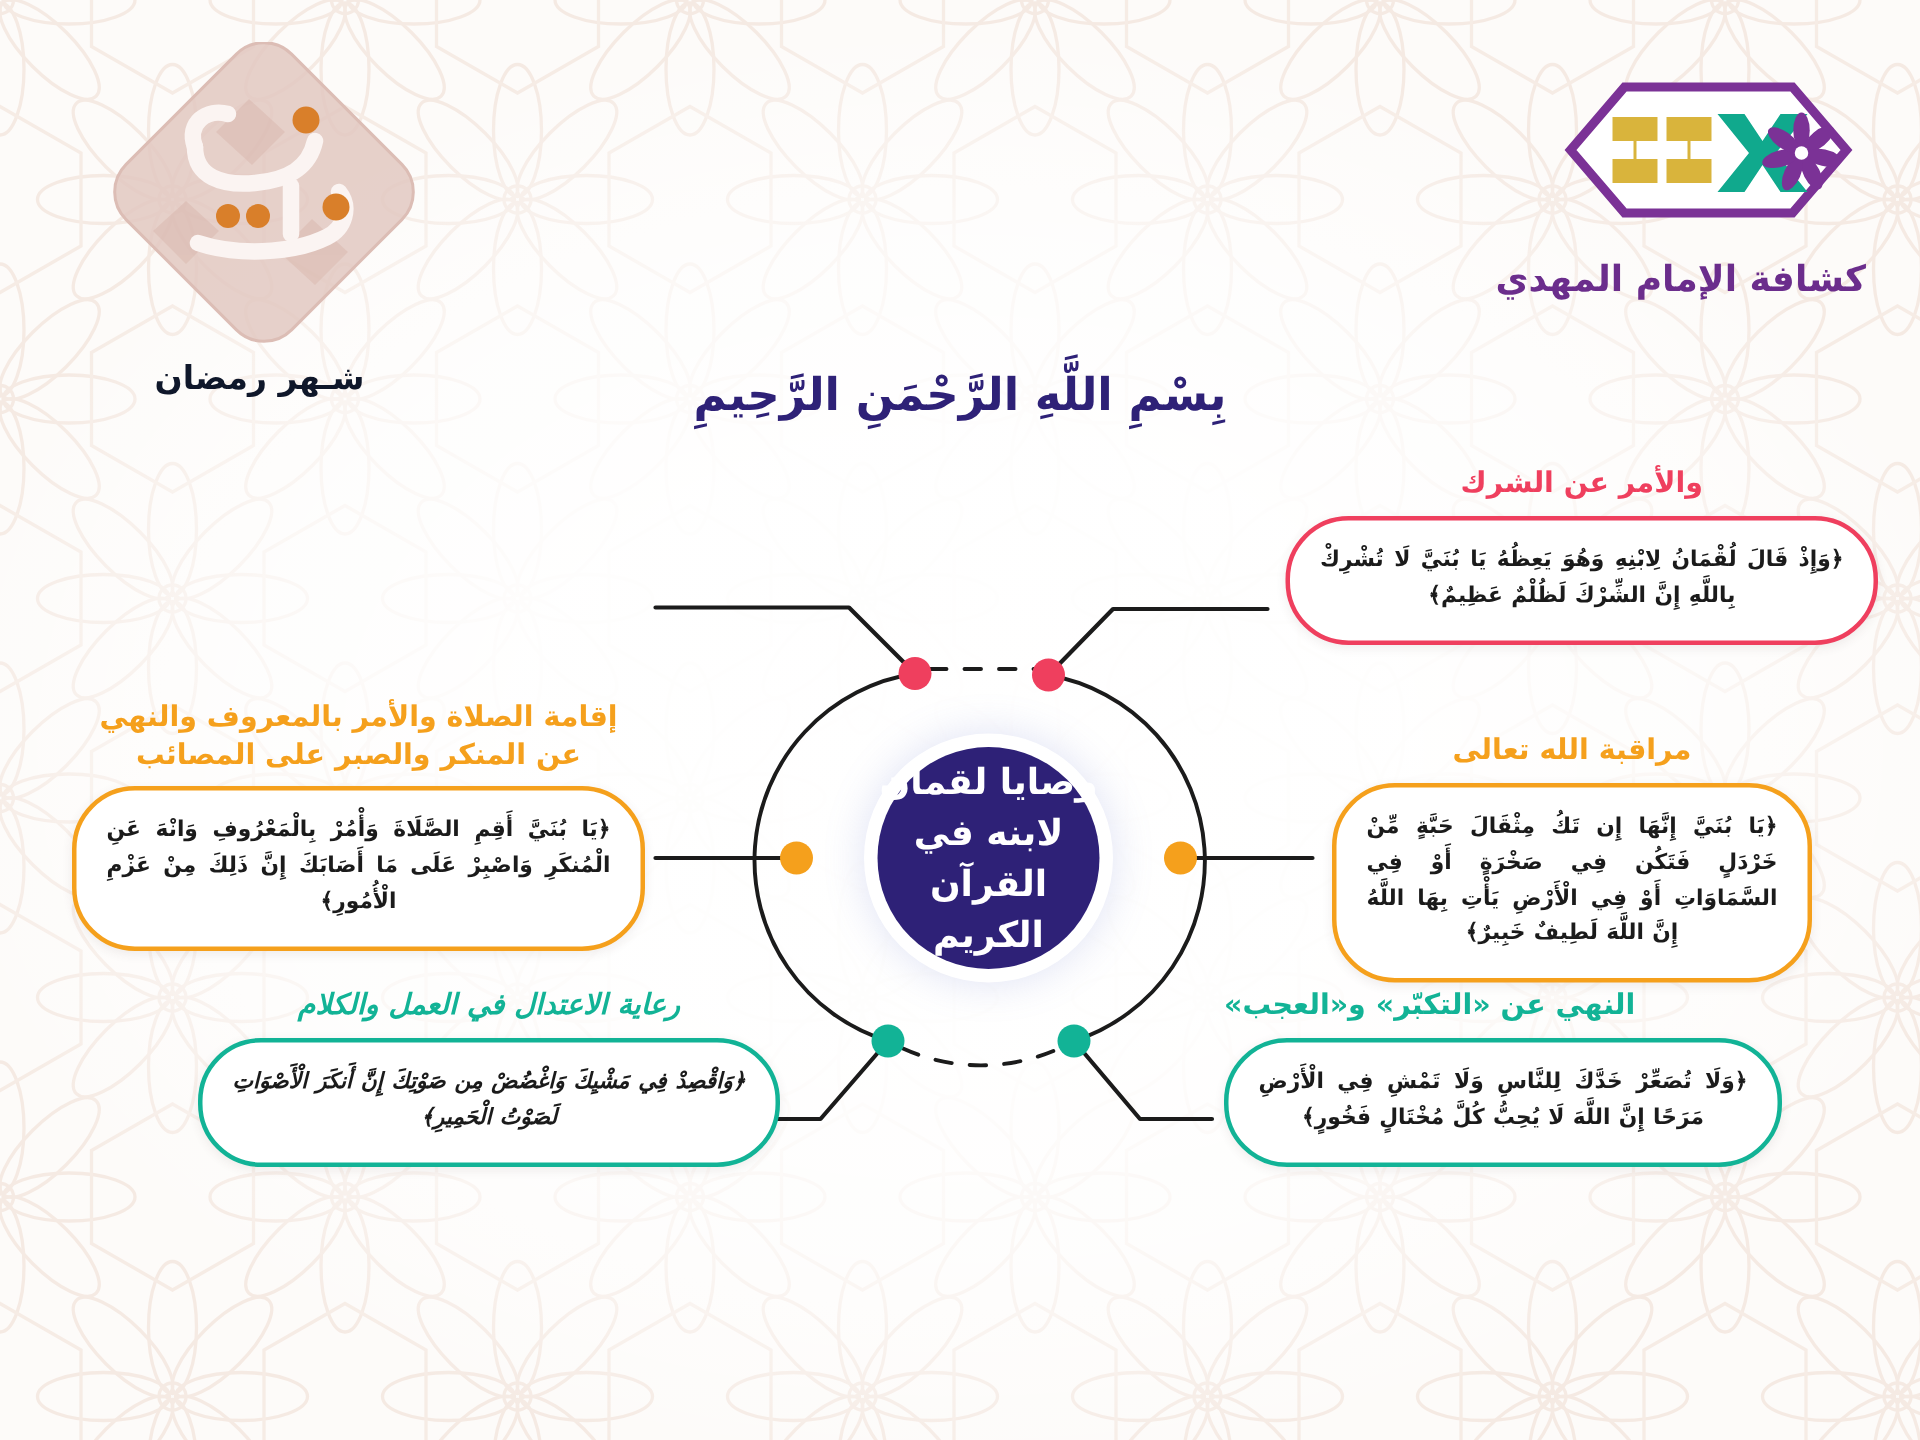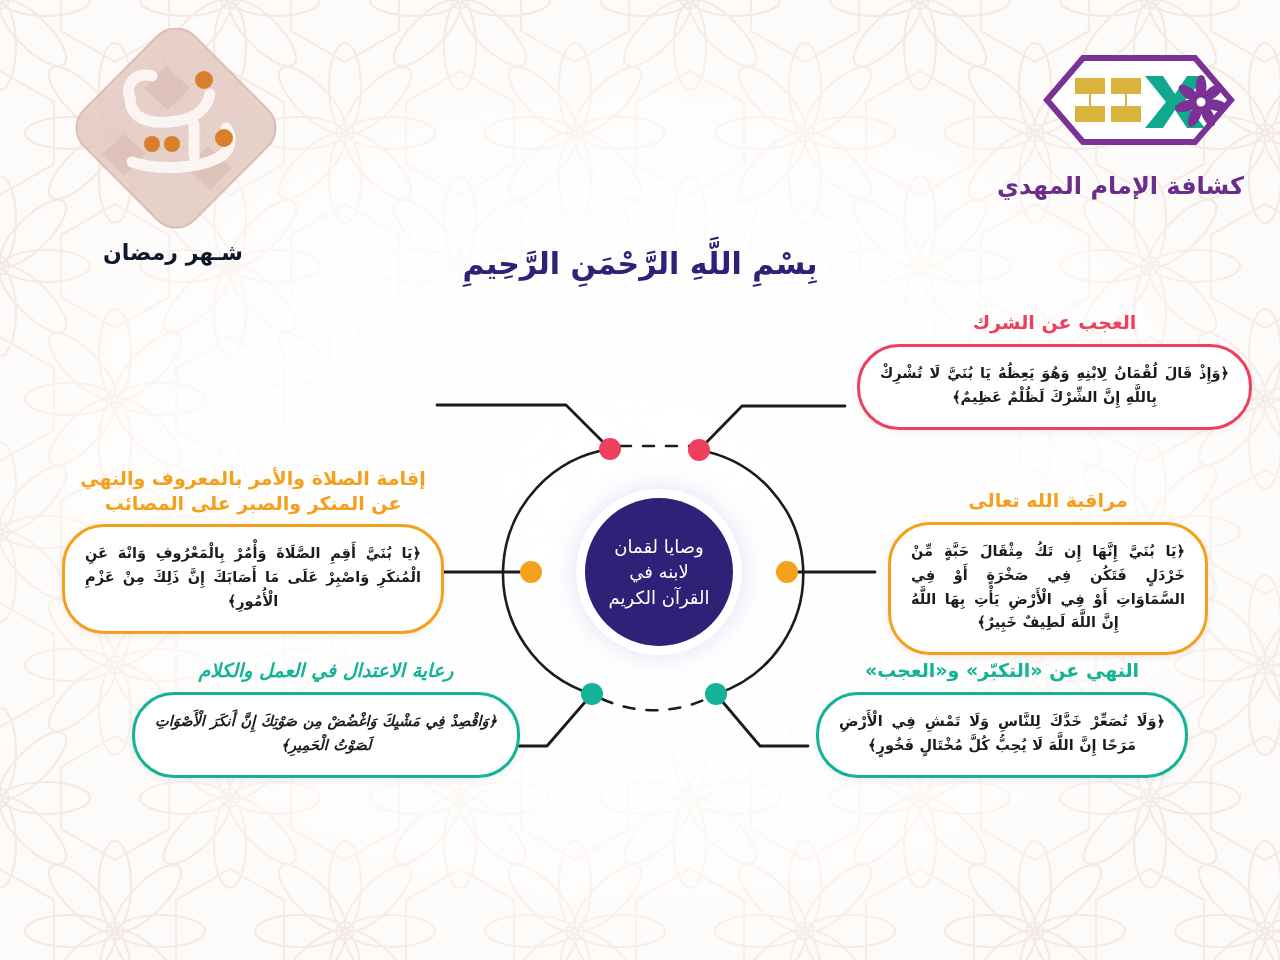--- a/index.html
+++ b/index.html
@@ -61,21 +61,21 @@
   
   #hub{
     position:absolute; left:585px; top:498px;
     width:148px; height:148px; border-radius:50%;
     background:#2e2177;
     box-shadow:0 0 0 9px #ffffff, 0 0 26px 10px rgba(120,130,210,.22);
     display:flex; align-items:center; justify-content:center;
     z-index:8;
   }
   #hub .hub-text{
-    color:#ffffff; font-size:18px; font-weight:400; line-height:1.42;
+    color:#ffffff; font-size:24px; font-weight:700; line-height:1.42;
     text-align:center; white-space:pre-line;
   }
 
   
   #wiring{ position:absolute; inset:0; z-index:6; pointer-events:none; }
 
   
   .node{ position:absolute; z-index:7; }
   .node-title{
     font-size:19px; font-weight:800; line-height:1.3;
@@ -94,24 +94,24 @@
     word-spacing:.5px;
   }
 
   
   #node-shirk      { right:28px;  top:310px; width:395px;  color:#ef3f5e; }
   #node-shirk .node-title{ text-align:center; }
   #node-birr       { left:160px;  top:310px; width:380px;  color:#ef3f5e; }
   #node-birr .node-title{ text-align:center; }
   #node-muraqaba   { right:72px;  top:488px; width:320px;  color:#f5a01c; }
   #node-muraqaba .node-title{ text-align:center; }
-  #node-salah      { left:62px;   top:466px; width:382px;  color:#f5a01c; }
+  #node-salah      { left:48px;   top:466px; width:382px;  color:#f5a01c; }
   #node-salah .node-title{ text-align:center; }
   #node-takabbur   { right:92px;  top:658px; width:372px;  color:#12b396; }
-  #node-takabbur .node-title{ text-align:center; }
+  #node-takabbur .node-title{ text-align:left; }
   #node-itidal     { left:132px;  top:658px; width:388px;  color:#12b396;font-style:italic; }
   #node-itidal .node-title{ text-align:center; }
 
   .title-pink   { color:#ef3f5e; }
   .title-orange { color:#f5a01c; }
   .title-teal   { color:#12b396; }
 </style>
 </head>
 <body>
 
@@ -242,21 +242,21 @@
     </g>
   </svg>
 
   <div id="hub">
     <div class="hub-text">وصايا لقمان
 لابنه في
 القرآن الكريم</div>
   </div>
 
   <div class="node" id="node-shirk">
-    <div class="node-title title-pink">العجب عن الشرك</div>
+    <div class="node-title title-pink">والأمر عن الشرك</div>
     <div class="node-card">
       <div class="node-verse">﴿وَإِذْ قَالَ لُقْمَانُ لِابْنِهِ وَهُوَ يَعِظُهُ يَا بُنَيَّ لَا تُشْرِكْ بِاللَّهِ إِنَّ الشِّرْكَ لَظُلْمٌ عَظِيمٌ﴾</div>
     </div>
   </div>
 
 
   <div class="node" id="node-muraqaba">
     <div class="node-title title-orange">مراقبة الله تعالى</div>
     <div class="node-card">
       <div class="node-verse">﴿يَا بُنَيَّ إِنَّهَا إِن تَكُ مِثْقَالَ حَبَّةٍ مِّنْ خَرْدَلٍ فَتَكُن فِي صَخْرَةٍ أَوْ فِي السَّمَاوَاتِ أَوْ فِي الْأَرْضِ يَأْتِ بِهَا اللَّهُ إِنَّ اللَّهَ لَطِيفٌ خَبِيرٌ﴾</div>

